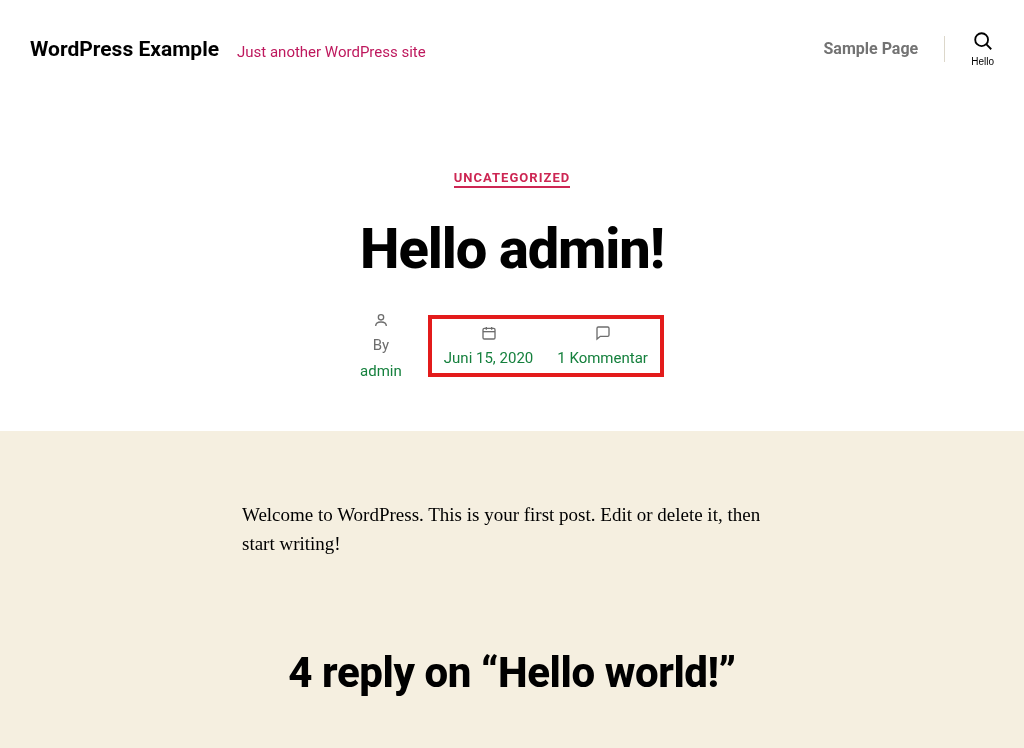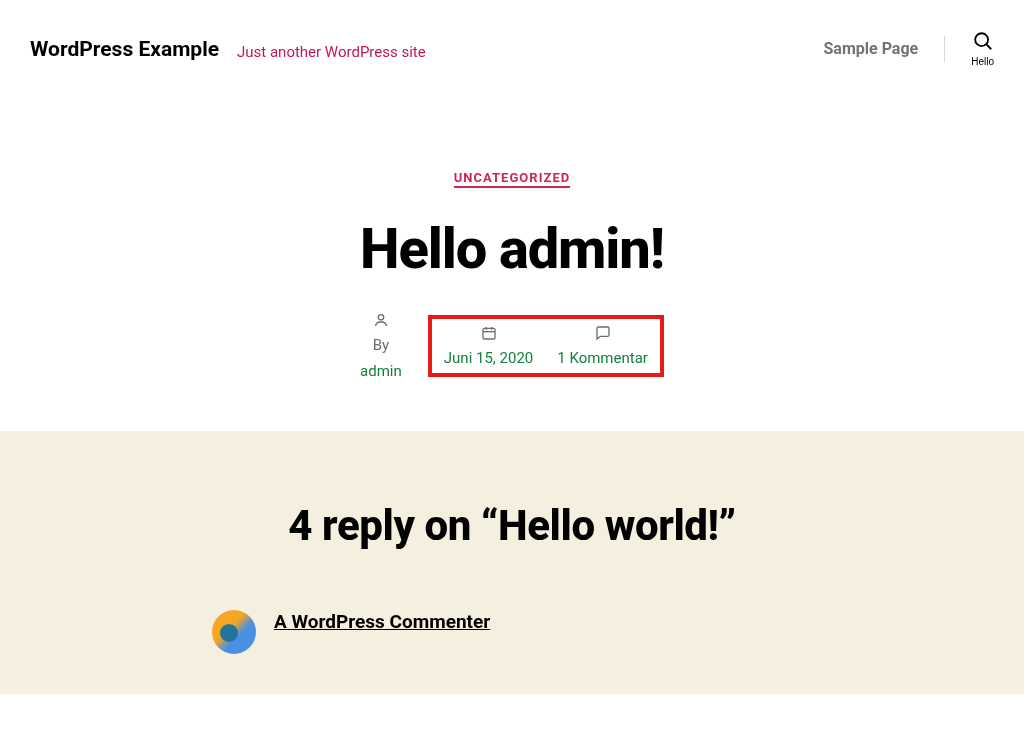--- a/index.html
+++ b/index.html
@@ -86,20 +86,21 @@
             </svg>
         </span>
         <a href="#">1 Kommentar</a>
       </span>
     </span>
   </div>
 </section>
 
 <section class="content-section">
   <div class="content-wrap">
+    <p class="post-content">Welcome to WordPress. This is your first post. Edit or delete it, then start writing!</p>
     <h2 class="replies-title">4 reply on “Hello world!”</h2>
   </div>
   <div class="comment-row">
     <div class="avatar"></div>
     <div>
       <a href="#" class="comment-author">A WordPress Commenter</a>
       
     </div>
   </div>
 </section>

